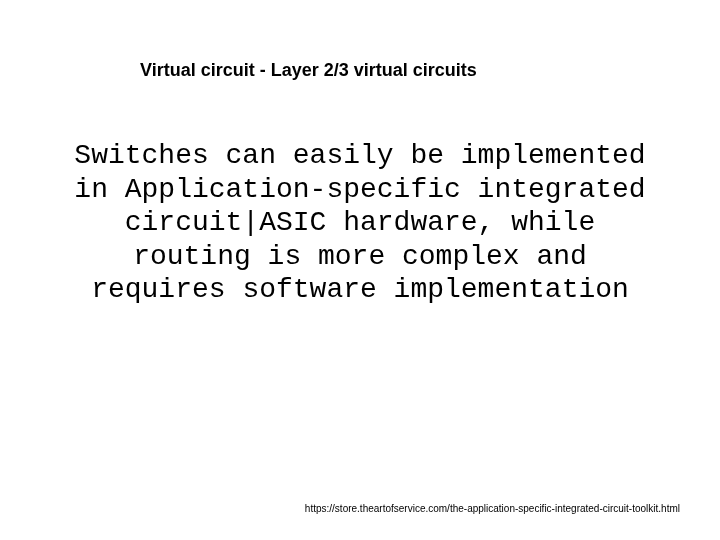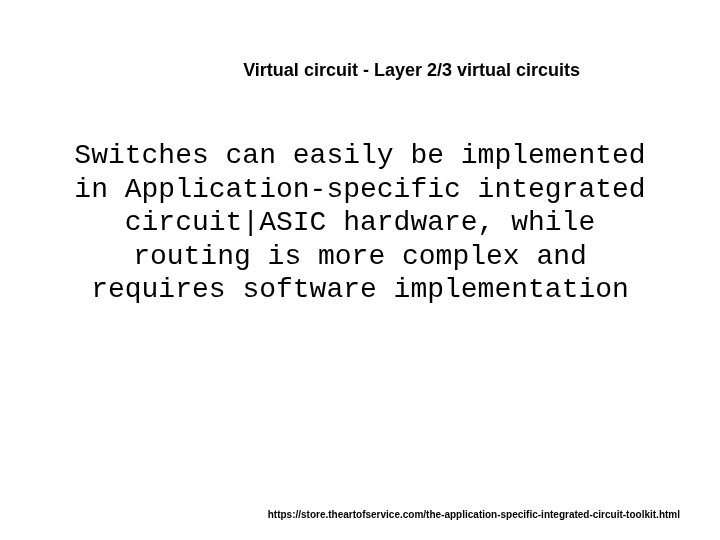--- a/index.html
+++ b/index.html
@@ -13,41 +13,40 @@
   }
   .slide {
     width: 720px;
     height: 540px;
     position: relative;
     padding: 60px 50px 0 50px;
   }
   .title {
     font-size: 18px;
     font-weight: bold;
-    text-align: right;
+    text-align: left;
     margin-bottom: 58px;
     margin-left: 90px;
     margin-right: 90px;
   }
   .body-text {
     font-size: 28px;
     font-weight: normal;
     text-align: center;
     line-height: 1.2;
     padding: 0 18px;
     font-family: Liberation Mono, monospace;
   }
   .footer-url {
     position: absolute;
-    bottom: 20px;
+    bottom: 26px;
     right: 40px;
     font-size: 10px;
     color: #000000;
     text-align: right;
-    font-weight: bold;
   }
 </style>
 </head>
 <body>
 
 <div class="slide">
   <h1 class="title">Virtual circuit - Layer 2/3 virtual circuits</h1>
   <p class="body-text">Switches can easily be implemented in Application-specific integrated circuit|ASIC hardware, while routing is more complex and requires software implementation</p>
   <div class="footer-url">https://store.theartofservice.com/the-application-specific-integrated-circuit-toolkit.html</div>
 </div>

